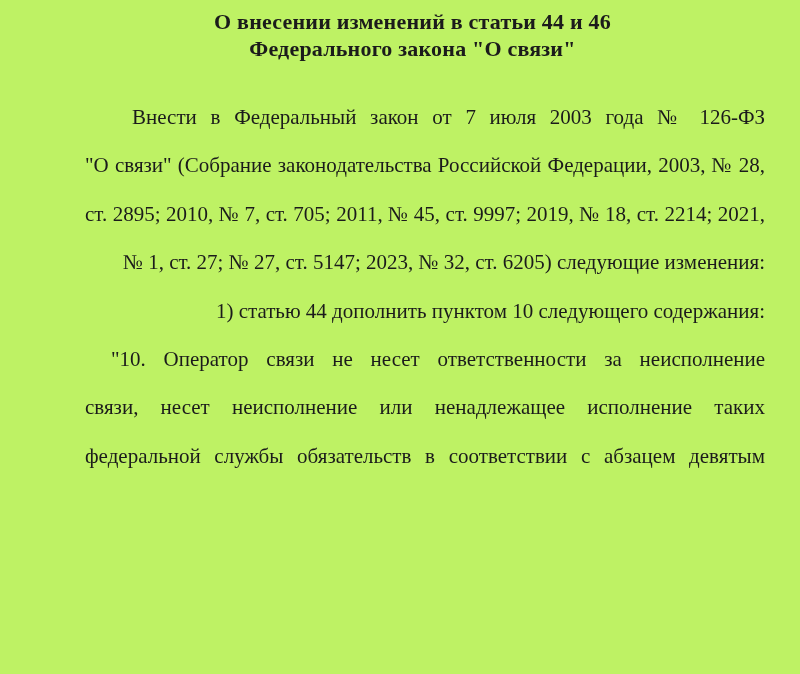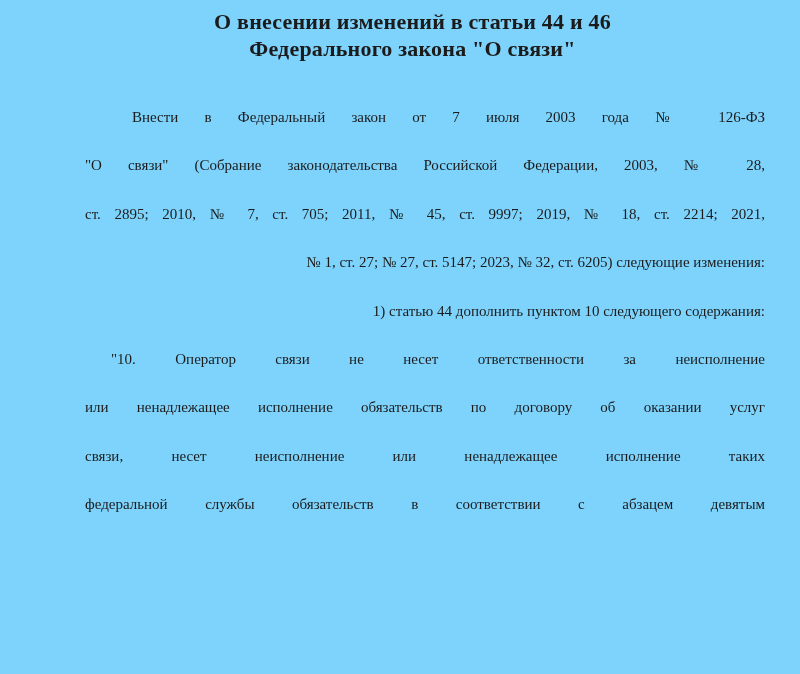--- a/index.html
+++ b/index.html
@@ -6,36 +6,36 @@
     margin: 0;
     padding: 0;
     background: #ffffff;
   }
   .page {
     position: relative;
     width: 800px;
     height: 674px;
     box-sizing: border-box;
     padding: 8px 35px 0 85px;
-    background: #7dd3fc;
+    background: #bef264;
     color: #1b1b1b;
     font-family: "Liberation Serif", "DejaVu Serif", serif;
     overflow: hidden;
   }
   .title {
     font-weight: bold;
     font-size: 22px;
     line-height: 27px;
     text-align: center;
     margin-right: 25px;
     letter-spacing: 0.2px;
   }
   .body-text {
     margin-top: 31px;
-    font-size: 15px;
+    font-size: 21px;
     line-height: 48.4px;
   }
   .line {
     text-align: right;
     height: 48.4px;
   }
   .j {
     text-align: justify;
     text-align-last: justify;
   }
@@ -52,18 +52,17 @@
     <div>Федерального закона "О связи"</div>
   </div>
 
   <div class="body-text">
     <div class="line j ind-lg">Внести в Федеральный закон от 7 июля 2003 года № 126-ФЗ</div>
     <div class="line j">"О связи" (Собрание законодательства Российской Федерации, 2003, № 28,</div>
     <div class="line j">ст. 2895; 2010, № 7, ст. 705; 2011, № 45, ст. 9997; 2019, № 18, ст. 2214; 2021,</div>
     <div class="line">№ 1, ст. 27; № 27, ст. 5147; 2023, № 32, ст. 6205) следующие изменения:</div>
     <div class="line ind-sm">1) статью 44 дополнить пунктом 10 следующего содержания:</div>
     <div class="line j ind-sm">"10. Оператор связи не несет ответственности за неисполнение</div>
-    <div class="line j">или ненадлежащее исполнение обязательств по договору об оказании услуг</div>
     <div class="line j">связи, несет неисполнение или ненадлежащее исполнение таких</div>
     <div class="line j">федеральной службы обязательств в соответствии с абзацем девятым</div>
   </div>
 
 </div>
 
 </body></html>

